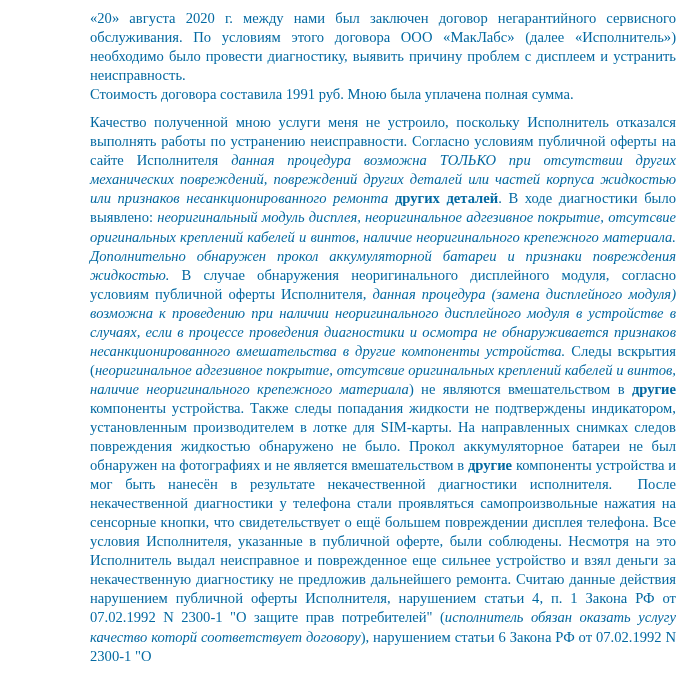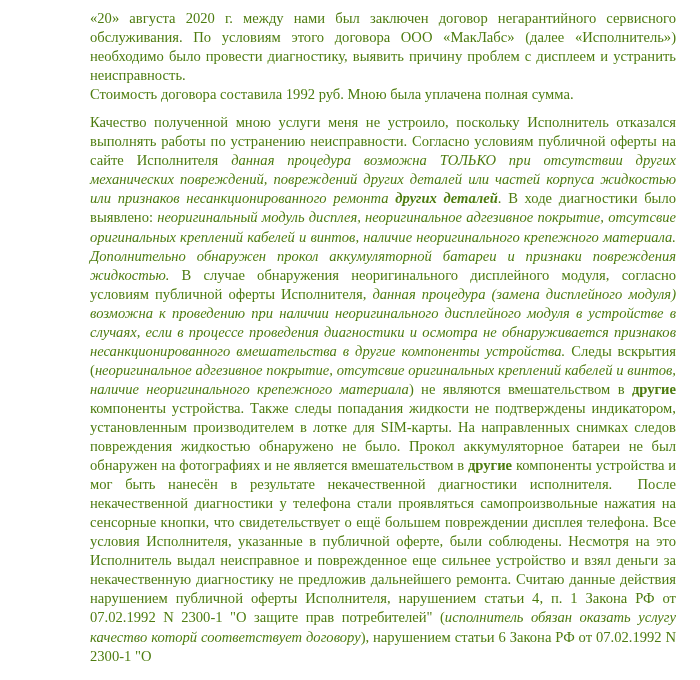--- a/index.html
+++ b/index.html
@@ -19,31 +19,31 @@
     top: 9px;
     width: 586px;
   }
   .page p {
     margin: 0;
     padding: 0;
     font-family: "Liberation Serif", "DejaVu Serif", serif;
     font-size: 14.6px;
     line-height: 19.05px;
     text-align: justify;
-    color: #4d7c0f;
+    color: #0369a1;
     -webkit-font-smoothing: antialiased;
   }
   .para-gap {
     margin-top: 9px !important;
   }
   .run-normal { font-style: normal; font-weight: normal; }
   .run-italic { font-style: italic; font-weight: normal; }
   .run-bold { font-style: normal; font-weight: bold; font-family: Liberation Serif, serif; }
-  .run-bold-italic { font-style: italic; font-weight: bold; }
+  .run-bold-italic { font-weight: bold; }
 </style>
 </head>
 <body>
 
 <div class="page">
   <p><span class="run-normal">«20» августа 2020 г. между нами был заключен договор негарантийного сервисного обслуживания. По условиям этого договора ООО «МакЛабс» (далее «Исполнитель») необходимо было провести диагностику, выявить причину проблем с дисплеем и устранить неисправность.</span></p>
-  <p><span class="run-normal">Стоимость договора составила 1992 руб. Мною была уплачена полная сумма.</span></p>
+  <p><span class="run-normal">Стоимость договора составила 1991 руб. Мною была уплачена полная сумма.</span></p>
   <p class="para-gap"><span class="run-normal">Качество полученной мною услуги меня не устроило, поскольку Исполнитель отказался выполнять работы по устранению неисправности. Согласно условиям публичной оферты на сайте Исполнителя </span><span class="run-italic">данная процедура возможна ТОЛЬКО при отсутствии других механических повреждений, повреждений других деталей или частей корпуса жидкостью или признаков несанкционированного ремонта </span><span class="run-bold-italic">других деталей</span><span class="run-normal">. В ходе диагностики было выявлено: </span><span class="run-italic">неоригинальный модуль дисплея, неоригинальное адгезивное покрытие, отсутсвие оригинальных креплений кабелей и винтов, наличие неоригинального крепежного материала. Дополнительно обнаружен прокол аккумуляторной батареи и признаки повреждения жидкостью.</span><span class="run-normal"> В случае обнаружения неоригинального дисплейного модуля, согласно условиям публичной оферты Исполнителя, </span><span class="run-italic">данная процедура (замена дисплейного модуля) возможна к проведению при наличии неоригинального дисплейного модуля в устройстве в случаях, если в процессе проведения диагностики и осмотра не обнаруживается признаков несанкционированного вмешательства в другие компоненты устройства.</span><span class="run-normal"> Следы вскрытия (</span><span class="run-italic">неоригинальное адгезивное покрытие, отсутсвие оригинальных креплений кабелей и винтов, наличие неоригинального крепежного материала</span><span class="run-normal">) не являются вмешательством в </span><span class="run-bold">другие</span><span class="run-normal"> компоненты устройства. Также следы попадания жидкости не подтверждены индикатором, установленным производителем в лотке для SIM-карты. На направленных снимках следов повреждения жидкостью обнаружено не было. Прокол аккумуляторное батареи не был обнаружен на фотографиях и не является вмешательством в </span><span class="run-bold">другие</span><span class="run-normal"> компоненты устройства и мог быть нанесён в результате некачественной диагностики исполнителя.&nbsp; После некачественной диагностики у телефона стали проявляться самопроизвольные нажатия на сенсорные кнопки, что свидетельствует о ещё большем повреждении дисплея телефона. Все условия Исполнителя, указанные в публичной оферте, были соблюдены. Несмотря на это Исполнитель выдал неисправное и поврежденное еще сильнее устройство и взял деньги за некачественную диагностику не предложив дальнейшего ремонта. Считаю данные действия нарушением публичной оферты Исполнителя, нарушением статьи 4, п. 1 Закона РФ от 07.02.1992 N 2300-1 "О защите прав потребителей" (</span><span class="run-italic">исполнитель обязан оказать услугу качество которй соответствует договору</span><span class="run-normal">), нарушением статьи 6 Закона РФ от 07.02.1992 N 2300-1 "О</span></p>
 </div>
 
 </body></html>

